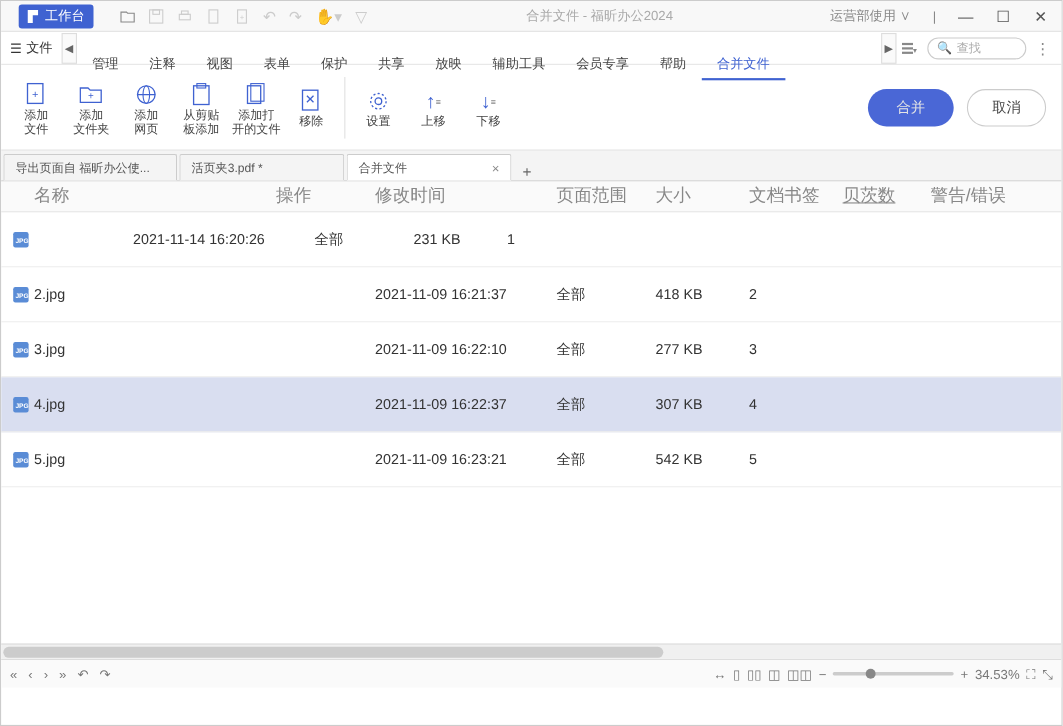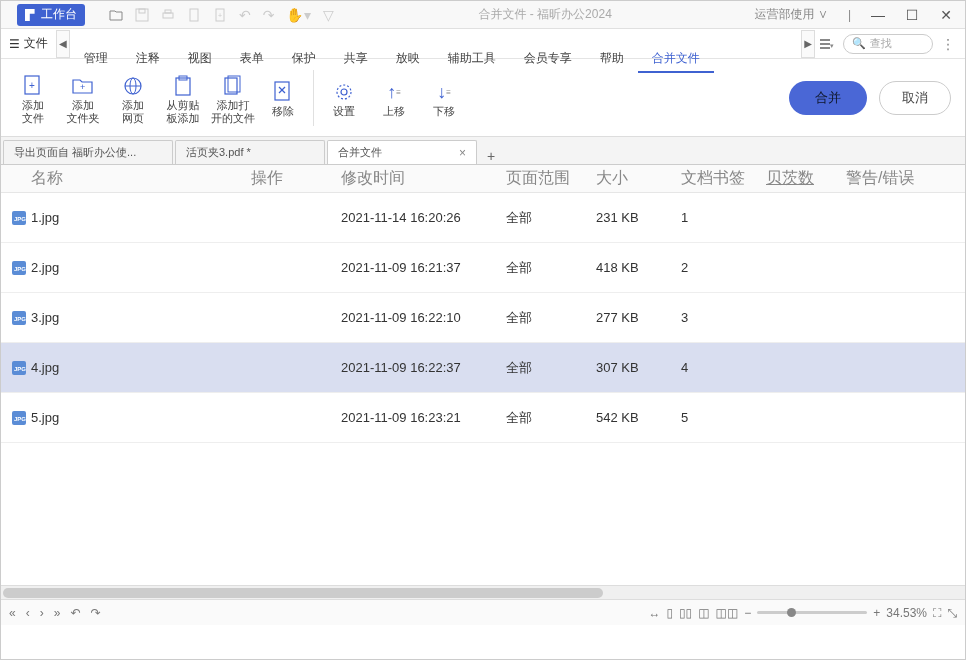--- a/index.html
+++ b/index.html
@@ -28,21 +28,21 @@
   .search-box { display: flex; align-items: center; border: 1px solid #ccc; border-radius: 10px; height: 20px; padding: 0 8px; width: 90px; color: #aaa; font-size: 11px; gap: 4px; }
   .tool-ico { color: #888; cursor: pointer; font-size: 14px; padding: 0 4px; display: inline-flex; align-items: center; }
 
   
   .ribbon { height: 78px; display: flex; align-items: center; border-bottom: 1px solid #ddd; padding: 4px 8px; gap: 2px; background: #fff; }
   .rib-btn { display: flex; flex-direction: column; align-items: center; justify-content: center; width: 48px; height: 70px; cursor: pointer; color: #444; font-size: 11px; text-align: center; line-height: 1.15; padding-top: 2px; }
   .rib-btn.wide { width: 60px; }
   .rib-btn .icon { height: 26px; display: flex; align-items: center; justify-content: center; font-size: 18px; color: #3f62d1; }
   .rib-sep { width: 1px; height: 56px; background: #e0e0e0; margin: 0 4px; }
   .rib-spacer { flex: 1; }
-  .btn-primary { background: #4a67d6; color: #0f172a; border: none; border-radius: 18px; height: 34px; padding: 0 26px; font-size: 13px; cursor: pointer; }
+  .btn-primary { background: #4a67d6; color: #e5e5e5; border: none; border-radius: 18px; height: 34px; padding: 0 26px; font-size: 13px; cursor: pointer; }
   .btn-secondary { background: #fff; color: #444; border: 1px solid #ccc; border-radius: 18px; height: 34px; padding: 0 22px; font-size: 13px; cursor: pointer; margin-left: 10px; margin-right: 6px; }
 
   
   .tabbar { height: 28px; display: flex; align-items: flex-end; background: #f4f4f4; border-bottom: 1px solid #ccc; padding-left: 2px; gap: 2px; }
   .tab { height: 24px; background: #fff; border: 1px solid #ccc; border-bottom: none; display: flex; align-items: center; padding: 0 10px; font-size: 11px; color: #555; border-radius: 2px 2px 0 0; gap: 6px; }
   .tab.inactive { background: #f4f4f4; }
   .tab .close { color: #888; cursor: pointer; font-size: 12px; }
   .tab-add { padding: 0 8px; color: #666; cursor: pointer; font-size: 14px; }
 
   
@@ -250,21 +250,21 @@
   <div class="rib-btn">
     <div class="icon" style="color:#3f62d1">↓<span style="font-size:8px;color:#888;">≡</span></div>
     <span>下移</span>
   </div>
   <div class="rib-spacer"></div>
   <button class="btn-primary">合并</button>
   <button class="btn-secondary">取消</button>
 </div>
 
 <div class="tabbar">
-  <div class="tab inactive" style="width:170px">
+  <div class="tab inactive" style="width:158px">
     <span style="overflow:hidden;text-overflow:ellipsis;white-space:nowrap;">导出页面自 福昕办公使...</span>
   </div>
   <div class="tab inactive" style="width:150px">
     <span>活页夹3.pdf *</span>
   </div>
   <div class="tab" style="width:150px">
     <span>合并文件</span>
     <span style="flex:1"></span>
     <span class="close">×</span>
   </div>
@@ -283,21 +283,20 @@
 </div>
 
 <div class="tbody" id="tbody">
     <div class="trow">
       <div class="icon-cell">
         <svg class="jpg-icon" viewBox="0 0 16 16">
           <rect x="1" y="1" width="14" height="14" rx="2" fill="#5a8cd6"></rect>
           <text x="3" y="11" font-size="6" fill="#fff" font-weight="bold">JPG</text>
         </svg>
       </div>
-      <div class="c-name">1.jpg</div>
       <div class="c-op"></div>
       <div class="c-date">2021-11-14 16:20:26</div>
       <div class="c-range">全部</div>
       <div class="c-size">231 KB</div>
       <div class="c-bm">1</div>
       <div class="c-bates"></div>
     </div>
     <div class="trow">
       <div class="icon-cell">
         <svg class="jpg-icon" viewBox="0 0 16 16">

